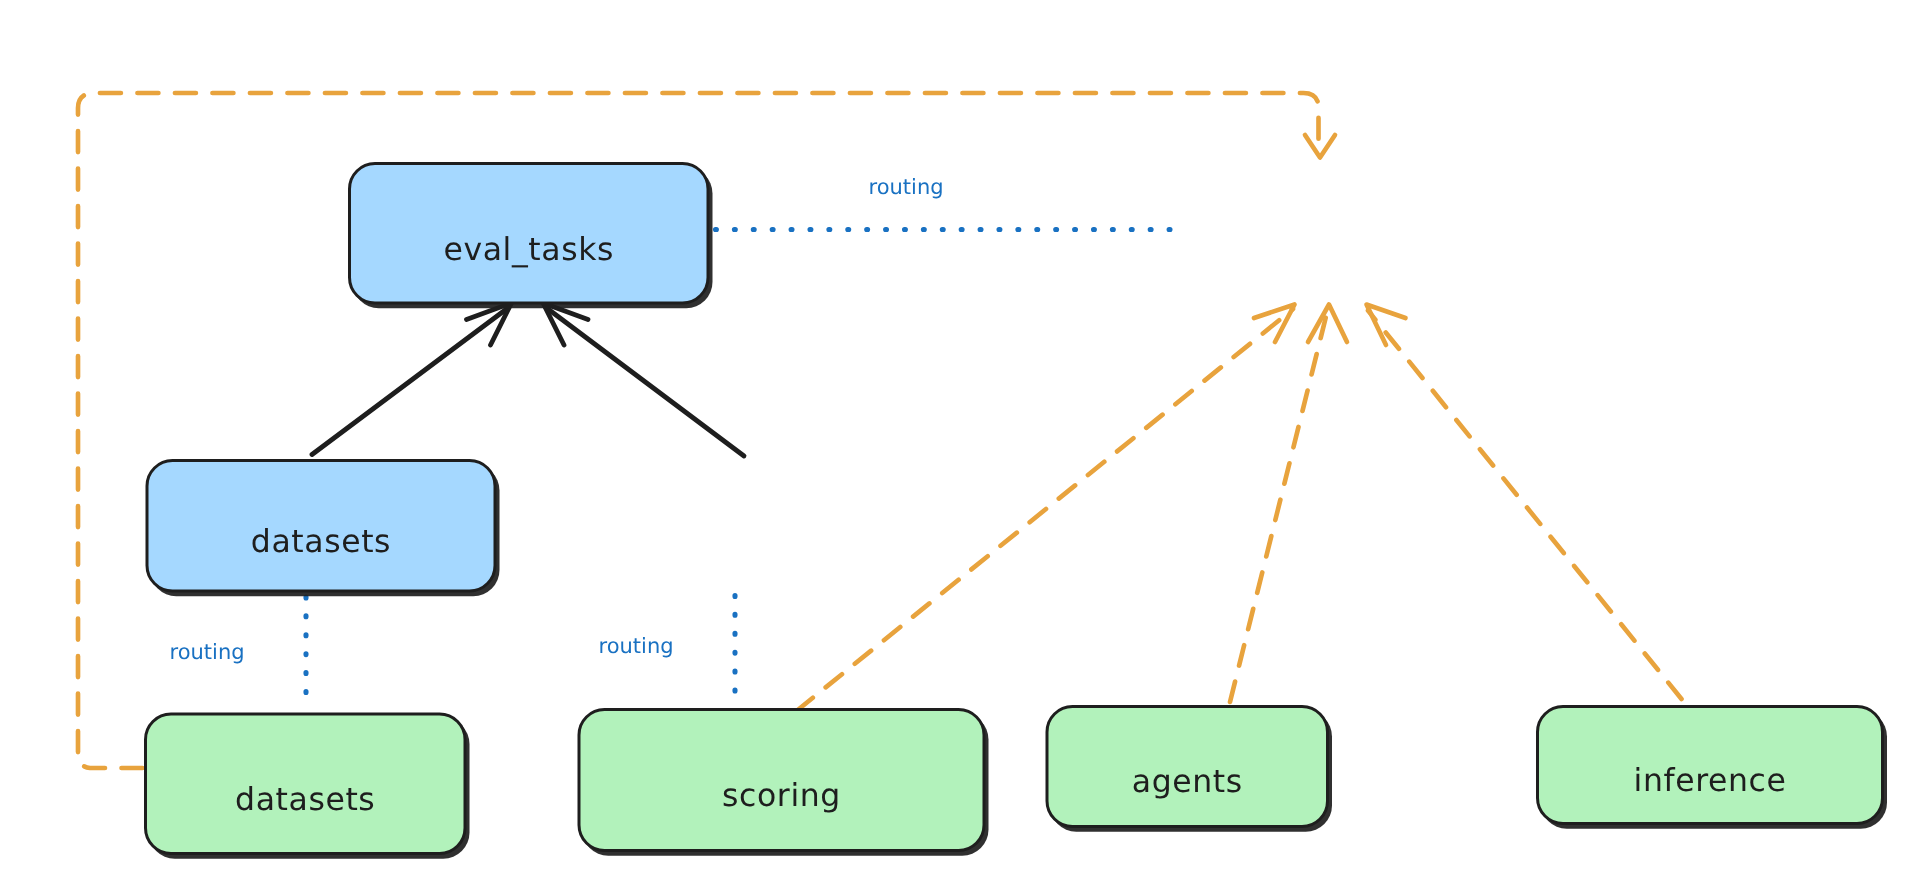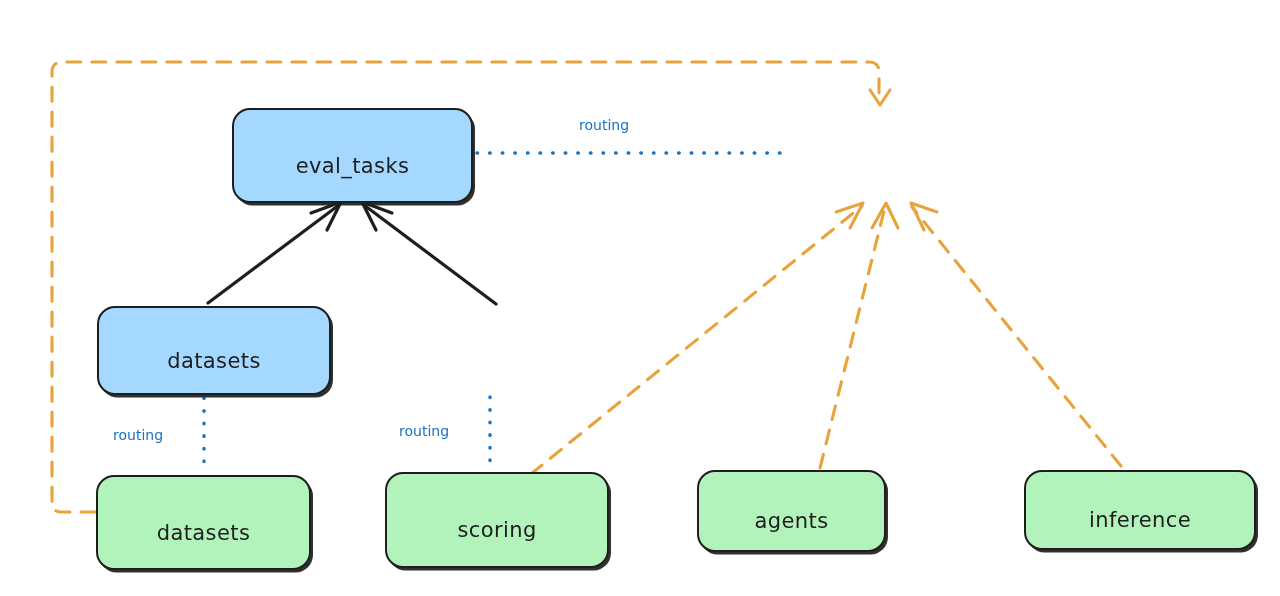--- a/index.html
+++ b/index.html
@@ -111,21 +111,21 @@
 
   <div class="node blue" style="left:97px; top:306px; width:234px; height:89px;">
     <span class="node-label">datasets</span>
   </div>
 
 
   <div class="node green" style="left:96px; top:475px; width:215px; height:95px;">
     <span class="node-label">datasets</span>
   </div>
 
-  <div class="node green" style="left:385px; top:472px; width:224px; height:96px;">
+  <div class="node green" style="left:385px; top:472px; width:272px; height:96px;">
     <span class="node-label">scoring</span>
   </div>
 
   <div class="node green" style="left:697px; top:470px; width:189px; height:82px;">
     <span class="node-label">agents</span>
   </div>
 
   <div class="node green" style="left:1024px; top:470px; width:232px; height:80px;">
     <span class="node-label">inference</span>
   </div>

